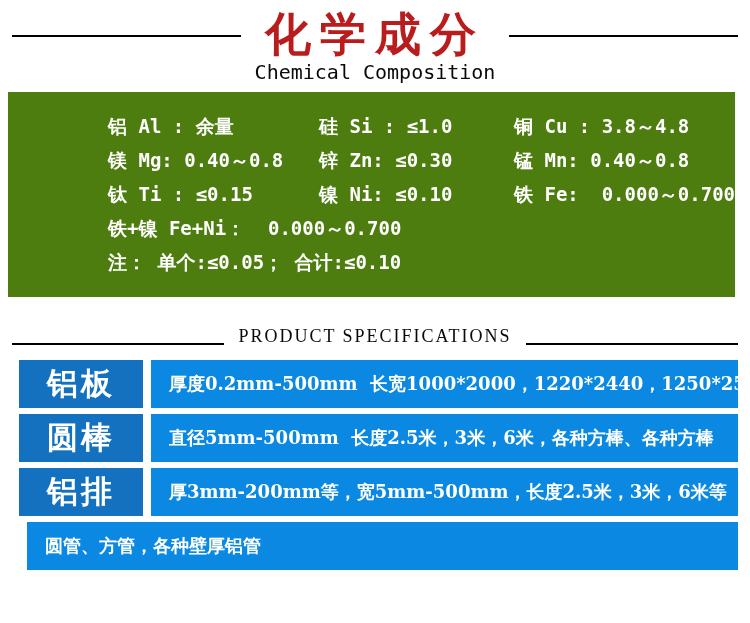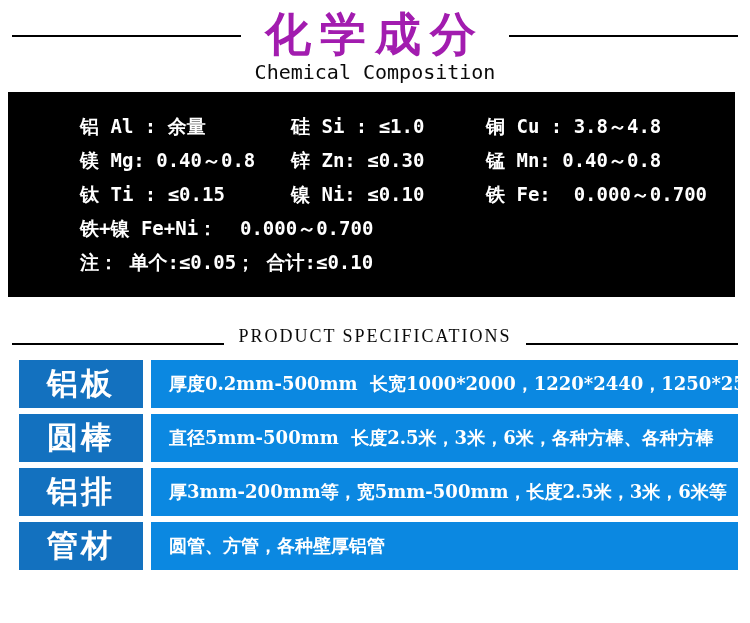--- a/index.html
+++ b/index.html
@@ -6,35 +6,35 @@
   .page{
     position:relative;width:750px;height:623px;margin:0 auto;background:#ffffff;
     font-family:"DejaVu Sans","Liberation Sans",sans-serif;overflow:hidden;
   }
   
   .sec-header{display:flex;align-items:flex-start;padding:0 12px;}
   .sec-header .rule{flex:1;height:2px;background:#000;}
   .header-center{display:flex;flex-direction:column;align-items:center;padding:0 14px;}
   .cn-title{
     margin:0;font-family:"DejaVu Serif","Liberation Serif",serif;
-    font-weight:bold;color:#a21caf;white-space:nowrap;line-height:1.05;
+    font-weight:bold;color:#b91c1c;white-space:nowrap;line-height:1.05;
   }
   .h1-cn{font-size:46px;letter-spacing:9px;}
   .h2-cn{font-size:50px;letter-spacing:4px;}
   .sub-en{font-weight:normal;color:#0a0a0a;white-space:nowrap;}
   .sub-mono{font-family:"DejaVu Sans Mono","Liberation Mono",monospace;font-size:20px;letter-spacing:0px;margin-top:2px;}
   .sub-serif{font-family:"Liberation Serif","DejaVu Serif",serif;font-size:18px;letter-spacing:2px;margin-top:12px;}
   .hdr1{padding-top:10px;}
   .hdr1 .rule{margin-top:25px;}
   .hdr2{margin-top:17px;}
   .hdr2 .rule{margin-top:29px;}
   
   .chem-panel{
-    width:727px;height:205px;margin:8px 0 0 8px;background:#000000;
-    box-sizing:border-box;padding:17px 0 0 72px;
+    width:727px;height:205px;margin:8px 0 0 8px;background:#4d7c0f;
+    box-sizing:border-box;padding:17px 0 0 100px;
     color:#ffffff;font-weight:bold;
     font-family:"DejaVu Sans Mono","DejaVu Sans",sans-serif;
   }
   .chem-grid{display:grid;grid-template-columns:211px 195px 1fr;}
   .chem-cell,.chem-row{
     font-size:19px;line-height:34px;white-space:pre;color:#ffffff;
   }
   
   .spec-table{width:719px;margin:13px 0 0 19px;}
   .spec-row{display:flex;height:48px;margin-bottom:6px;}
@@ -105,19 +105,18 @@
       <div class="spec-desc">直径5mm-500mm  长度2.5米，3米，6米，各种方棒、各种方棒</div>
     </div>
 
     <div class="spec-row">
       <div class="spec-label">铝排</div>
       <div class="spec-gap"></div>
       <div class="spec-desc">厚3mm-200mm等，宽5mm-500mm，长度2.5米，3米，6米等</div>
     </div>
 
     <div class="spec-row">
-      <div class="spec-label">管材</div>
       <div class="spec-gap"></div>
       <div class="spec-desc">圆管、方管，各种壁厚铝管</div>
     </div>
 
   </div>
 </div>
 
 </body></html>

